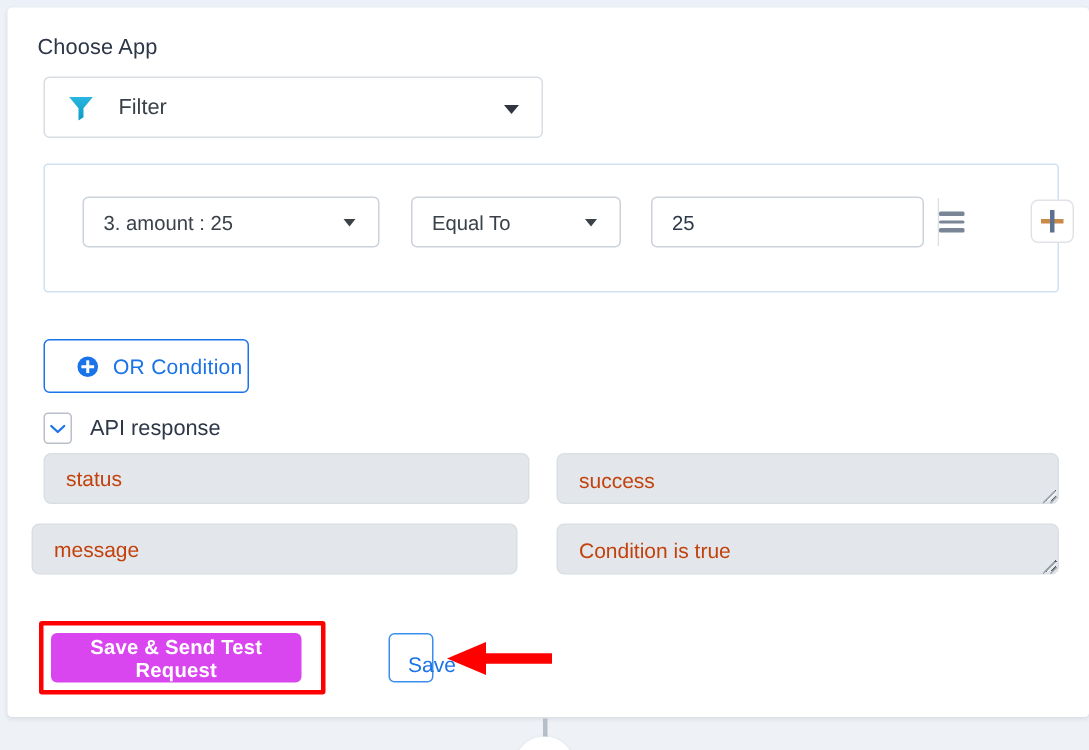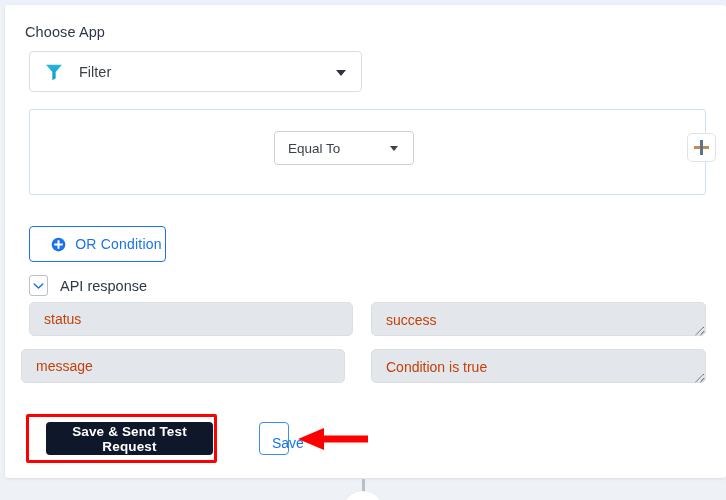--- a/index.html
+++ b/index.html
@@ -322,31 +322,30 @@
   .g1 { left: 690px; top: 320px; }
   .g2 { left: 690px; top: 367px; }
 
   
   .primary-btn {
     position: absolute;
     left: 29px;
     top: 417px;
     width: 167px;
     height: 33px;
-    background: #0f172a;
+    background: #d946ef;
     border: none;
     border-radius: 4px;
     color: #ffffff;
     font-family: "Liberation Sans", sans-serif;
     font-size: 13.5px;
     font-weight: bold;
     letter-spacing: 0.15px;
     cursor: pointer;
     padding: 0;
-    margin-left: 12px;
   }
   .secondary-btn {
     position: absolute;
     left: 222px;
     top: 417px;
     width: 30px;
     height: 33px;
     background: #fff;
     border: 1px solid #3b8ef0;
     border-radius: 4px;
@@ -423,26 +422,38 @@
           </defs>
           <path d="M2.5 3.2h19L14 12.1v7.3l-4 2.6v-9.9z" fill="url(#fg)"></path>
         </svg>
         <span class="app-name">Filter</span>
         <span class="caret"></span>
       </div>
 
       <div class="cond-panel">
         <div class="cond-row">
 
+          <div class="sel-box sel-field">
+            <span class="sel-text">3. amount : 25</span>
+            <span class="caret"></span>
+          </div>
 
           <div class="sel-box sel-op">
             <span class="sel-text">Equal To</span>
             <span class="caret"></span>
           </div>
 
+          <div class="val-wrap">
+            <input class="val-input" type="text" value="25" style="">
+            <span class="burger-btn">
+              <i></i>
+                <i></i>
+                <i></i>
+            </span>
+          </div>
 
           <div class="plus-btn"></div>
         </div>
       </div>
 
       <div class="or-btn">
         <svg class="plus-circle" viewBox="0 0 24 24">
           <circle cx="12" cy="12" r="11" fill="#1a73e8"></circle>
           <rect x="10.4" y="5.2" width="3.2" height="13.6" fill="#ffffff"></rect>
           <rect x="5.2" y="10.4" width="13.6" height="3.2" fill="#ffffff"></rect>

